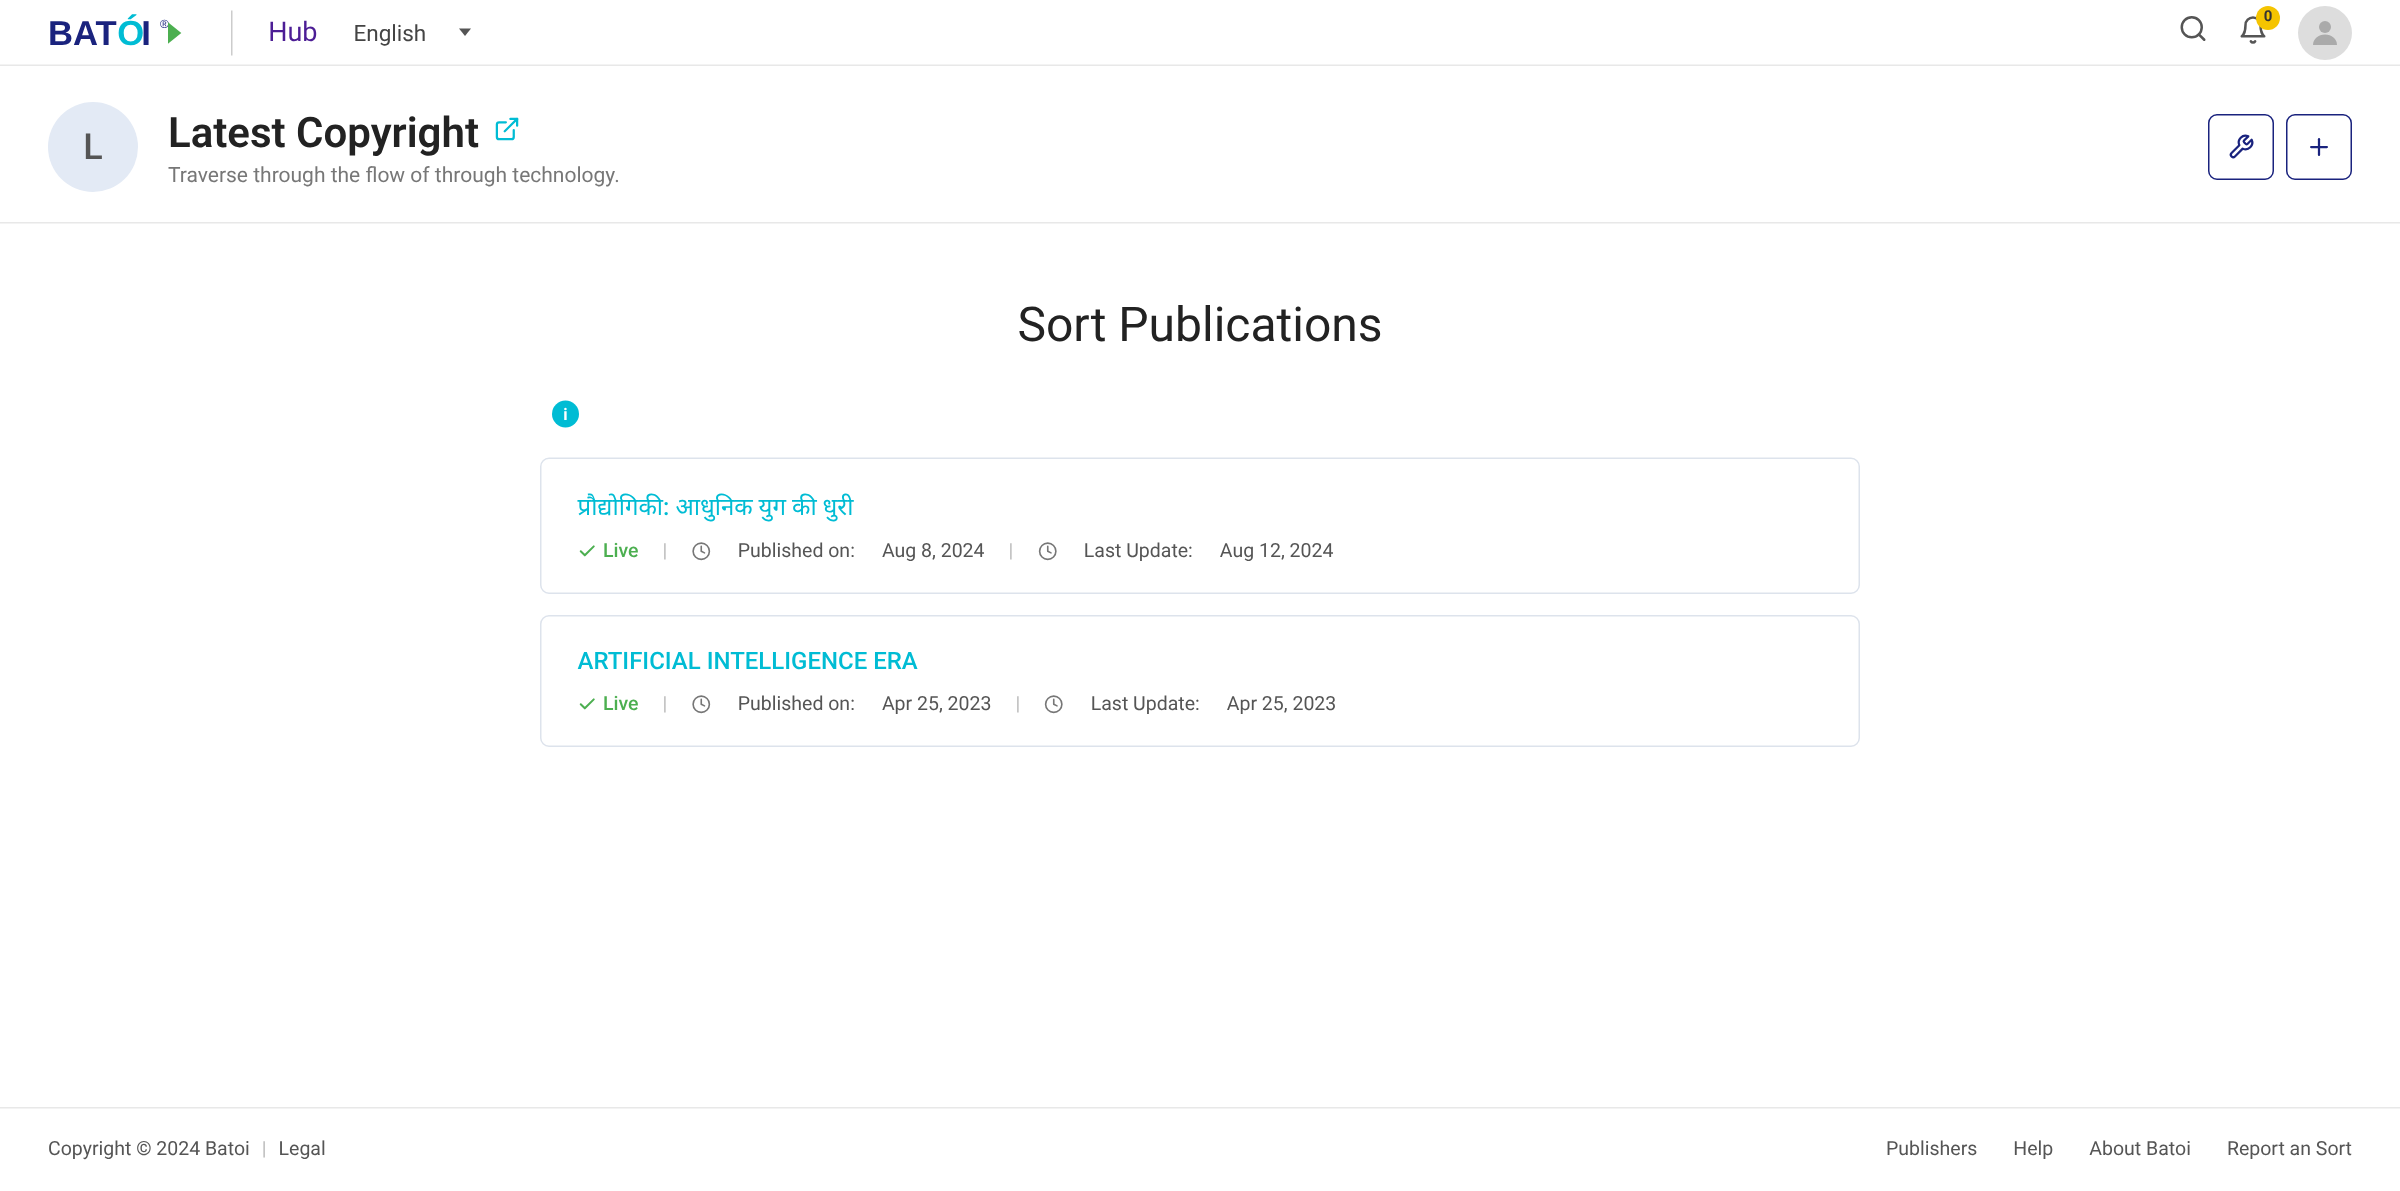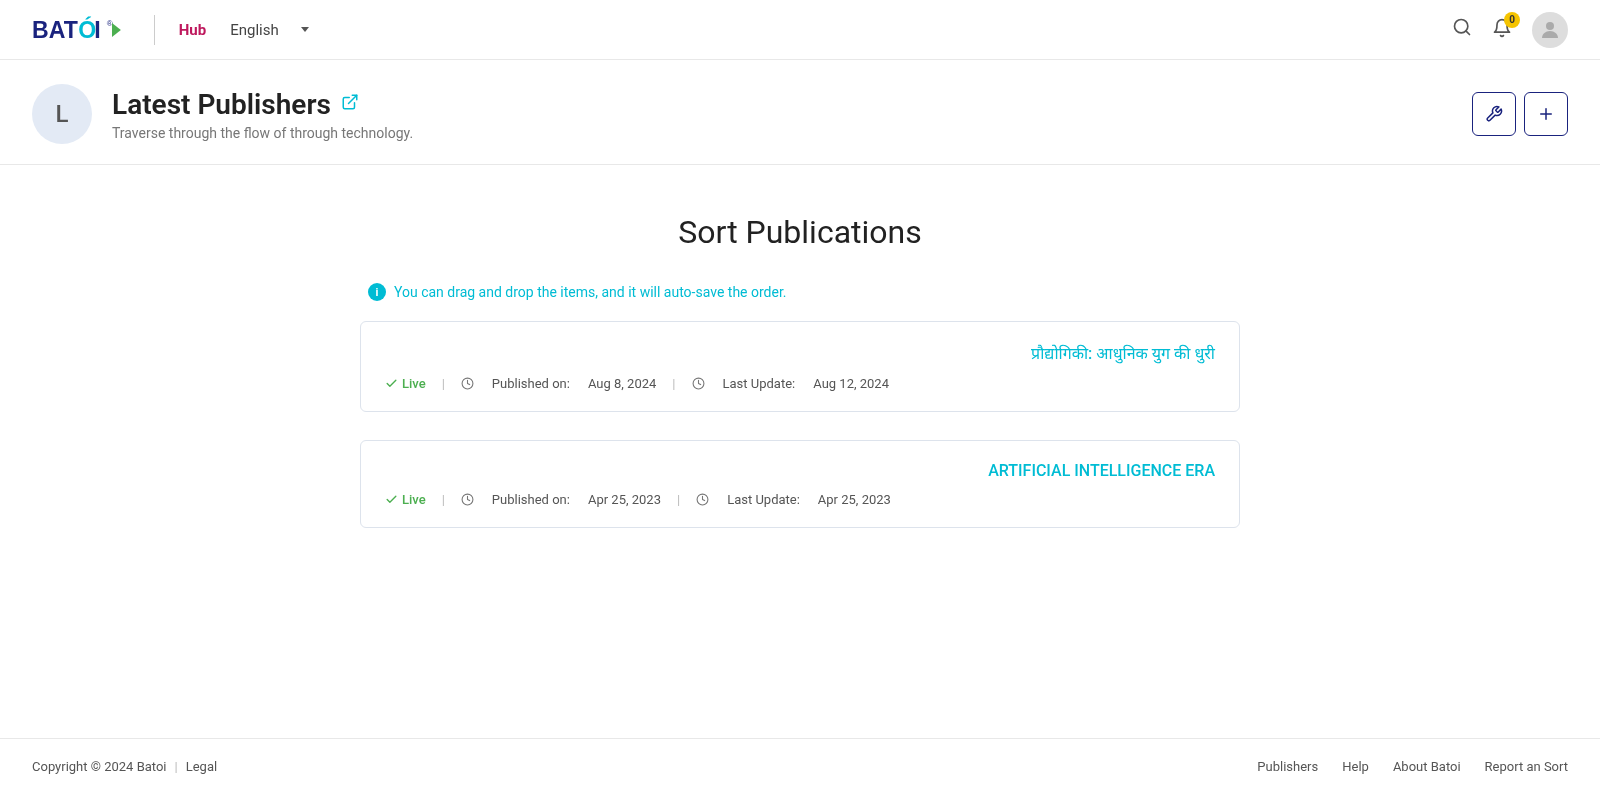--- a/index.html
+++ b/index.html
@@ -3,39 +3,39 @@
   <meta charset="utf-8">
   <style>
     * { box-sizing: border-box; margin: 0; padding: 0; }
     body { font-family: -apple-system, BlinkMacSystemFont, 'Segoe UI', Roboto, sans-serif; background: #fff; color: #333; min-height: 794px; display: flex; flex-direction: column; }
 
     
     .header {
       display: flex;
       align-items: center;
       padding: 0 32px;
-      height: 60px;
+      height: 44px;
       border-bottom: 1px solid #e8e8e8;
       position: relative;
     }
     .logo {
       display: flex;
       align-items: center;
       margin-right: 24px;
     }
     .header-divider {
       width: 1px;
       height: 30px;
       background: #ccc;
       margin-right: 24px;
     }
     .nav-hub {
-      font-size: 15px;
-      color: #be185d;
-      font-weight: 700;
+      font-size: 18px;
+      color: #4c1d95;
+      font-weight: 400;
       margin-right: 24px;
       cursor: pointer;
       text-decoration: none;
     }
     .lang-selector {
       display: flex;
       align-items: center;
       gap: 20px;
       font-size: 15px;
       color: #444;
@@ -184,23 +184,22 @@
       flex-direction: column;
       gap: 0;
       max-width: 880px;
       margin: 0 auto;
     }
     .pub-card {
       border: 1px solid #dde3ec;
       border-radius: 6px;
       padding: 20px 24px;
       background: #fff;
-      margin-bottom: 28px;
+      margin-bottom: 14px;
       cursor: grab;
-      text-align: right;
     }
     .pub-card-title {
       font-size: 16px;
       font-weight: 500;
       color: #00bcd4;
       margin-bottom: 12px;
       text-decoration: none;
     }
     .pub-card-meta {
       display: flex;
@@ -294,21 +293,21 @@
     </div>
   </div>
 </header>
 
 <div class="page-header">
   <div class="page-avatar">
     <span>L</span>
   </div>
   <div class="page-title-block">
     <div class="page-title">
-      <span>Latest Publishers</span>
+      <span>Latest Copyright</span>
       <span class="external-link-icon">
         <svg width="18" height="18" viewBox="0 0 24 24" fill="none" stroke="#00bcd4" stroke-width="2" stroke-linecap="round" stroke-linejoin="round">
           <path d="M18 13v6a2 2 0 0 1-2 2H5a2 2 0 0 1-2-2V8a2 2 0 0 1 2-2h6"></path>
           <polyline points="15 3 21 3 21 9"></polyline>
             <line x1="10" y1="14" x2="21" y2="3"></line>
         </svg>
       </span>
     </div>
     <div class="page-subtitle">Traverse through the flow of through technology.</div>
   </div>
@@ -326,21 +325,20 @@
     </button>
   </div>
 </div>
 
 <main class="main">
   <h1 class="sort-title">Sort Publications</h1>
 
   <div class="pub-list">
     <div class="drag-hint">
       <div class="info-icon">i</div>
-      <span>You can drag and drop the items, and it will auto-save the order.</span>
     </div>
 
     <div class="pub-card">
       <div class="pub-card-title">प्रौद्योगिकी: आधुनिक युग की धुरी</div>
       <div class="pub-card-meta">
         <span class="status-live">
           <svg width="13" height="13" viewBox="0 0 24 24" fill="none" stroke="#4caf50" stroke-width="2.5" stroke-linecap="round" stroke-linejoin="round">
               <polyline points="20 6 9 17 4 12"></polyline>
             </svg>
           <span>Live</span>

